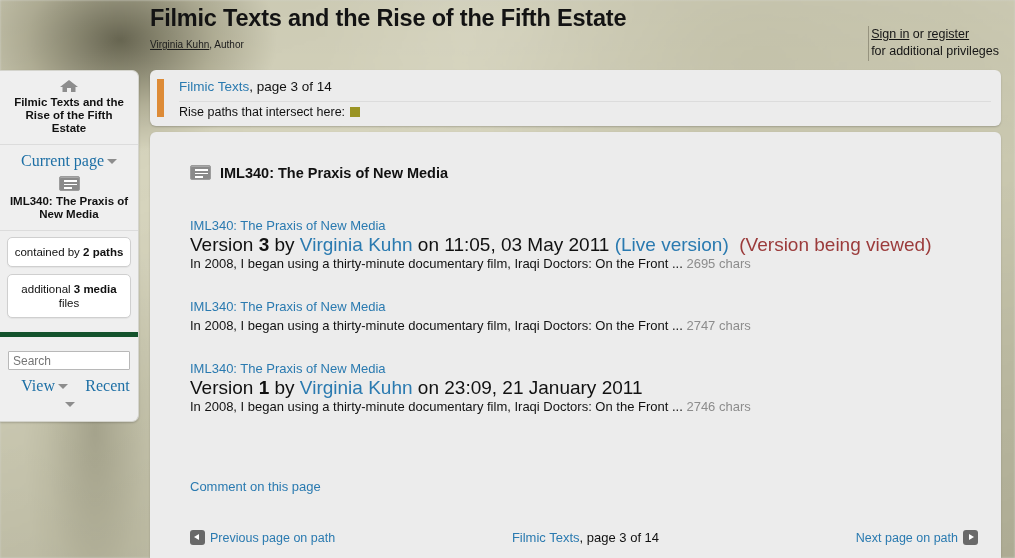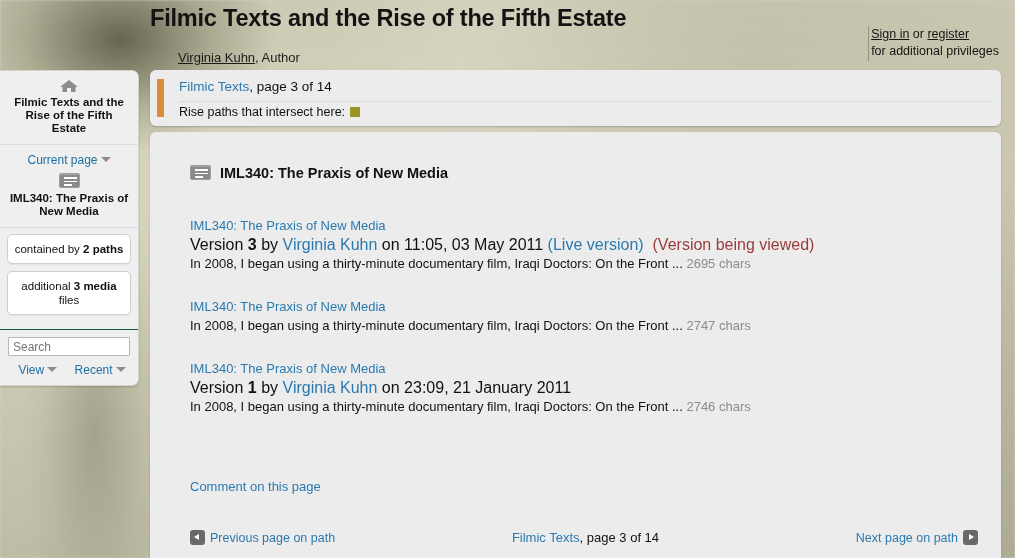--- a/index.html
+++ b/index.html
@@ -32,22 +32,22 @@
   }
 
   
   #header{ position:absolute; left:0; top:0; width:1015px; height:68px; }
   #page-title{
     position:absolute; left:150px; top:5px;
     font-size:23.5px; font-weight:bold; letter-spacing:-0.2px;
     color:#131313; white-space:nowrap;
   }
   #byline{
-    position:absolute; left:150px; top:50px;
-    font-size:13px; color:#1c1c1c;margin-left:28px;
+    position:absolute; left:150px; top:39px;
+    font-size:10px; color:#1c1c1c;
   }
   #byline a{ color:#1c1c1c; text-decoration:underline; }
   #signin-block{
     position:absolute; right:16px; top:7px; text-align:left;
     font-size:12.5px; line-height:17px; color:#151515;
     padding-left:2px;
     border-left:1px solid rgba(90,88,70,0.45);
     min-height:35px;
     margin-top:19px;
   }
@@ -63,21 +63,21 @@
     box-shadow:0 1px 2px rgba(0,0,0,0.18);
     padding-bottom:6px;
   }
   .sb-sec{ border-bottom:1px solid #dcdcdc; }
   #sb-home{ padding:8px 8px 9px 8px; text-align:center; }
   #home-icon{ display:block; margin:0 auto 3px auto; width:20px; height:14px; }
   #sb-home-label{
     font-size:11.5px; font-weight:bold; line-height:13px; color:#111;
   }
   #sb-current{ padding:7px 6px 9px 6px; text-align:center; }
-  .dd-link{ color:#1d6fa5; font-size:12px; text-decoration:none; }
+  .dd-link{ color:#1d6fa5; font-size:16px; text-decoration:none;font-family:Liberation Serif, serif; }
   .caret{
     display:inline-block; width:0;height:0; margin-left:3px;
     border-left:5px solid transparent; border-right:5px solid transparent;
     border-top:5px solid #8d8d8d; vertical-align:2px;
   }
   .doc-ico{
     display:inline-block; width:21px; height:15px;
     background:#8a8a8a; border:1px solid #9c9c9c;
     border-radius:2px; position:relative; vertical-align:middle;
     box-shadow:inset 0 1px 0 rgba(255,255,255,0.25);
@@ -90,21 +90,21 @@
   #sb-cur-label{ font-size:11.5px; font-weight:bold; line-height:13px; color:#111; }
 
   #sb-boxes{ padding:6px 7px 7px 7px; }
   .sb-box{
     background:#fff; border:1px solid #cfcfcf; border-radius:5px;
     font-size:11.5px; line-height:14px; text-align:center;
     padding:7px 5px; margin-bottom:7px; color:#111;
     box-shadow:0 1px 1px rgba(0,0,0,0.05);
   }
   .sb-box b{ font-weight:bold; }
-  #sb-search-wrap{ padding:7px 8px 2px 8px; border-top:1px solid #14532d; }
+  #sb-search-wrap{ padding:14px 8px 2px 8px; border-top:5px solid #14532d; }
   #search-input{
     width:100%; height:19px; font-size:12px; padding:1px 4px;
     border:1px solid #b8b8b8; background:#fff; color:#555;
     font-family:"Liberation Sans", sans-serif; border-radius:1px;
   }
   #sb-footlinks{ text-align:center; padding:5px 0 2px 6px; font-size:12px; }
   #sb-footlinks .dd-link{ margin:0 7px; }
 
   
   #pathbar{
@@ -145,21 +145,21 @@
     box-shadow:0 1px 2px rgba(0,0,0,0.2);
     overflow:hidden;
   }
   #content-head{ position:absolute; left:40px; top:32px; }
   #content-head .doc-ico{ margin-right:9px; }
   #content-title{ font-size:14.5px; font-weight:bold; color:#111; vertical-align:middle; }
 
   #versions{ position:absolute; left:40px; top:85px; right:20px; }
   .version{ margin-bottom:25px; }
   .v-title{ display:block; color:#2a7ab0; font-size:13px; text-decoration:none; line-height:18px; }
-  .v-meta{ font-size:16px; color:#111; line-height:19px; }
+  .v-meta{ font-size:19px; color:#111; line-height:19px; }
   .v-meta a{ color:#2a7ab0; text-decoration:none; }
   .v-meta b{ font-weight:bold; }
   .v-viewed{ color:#9b3b3b; }
   .v-excerpt{ font-size:13px; color:#111; line-height:19px; }
   .v-chars{ color:#8c8c8c; }
 
   #comment-link{
     position:absolute; left:40px; top:347px;
     color:#2a7ab0; font-size:13px; text-decoration:none;
   }

